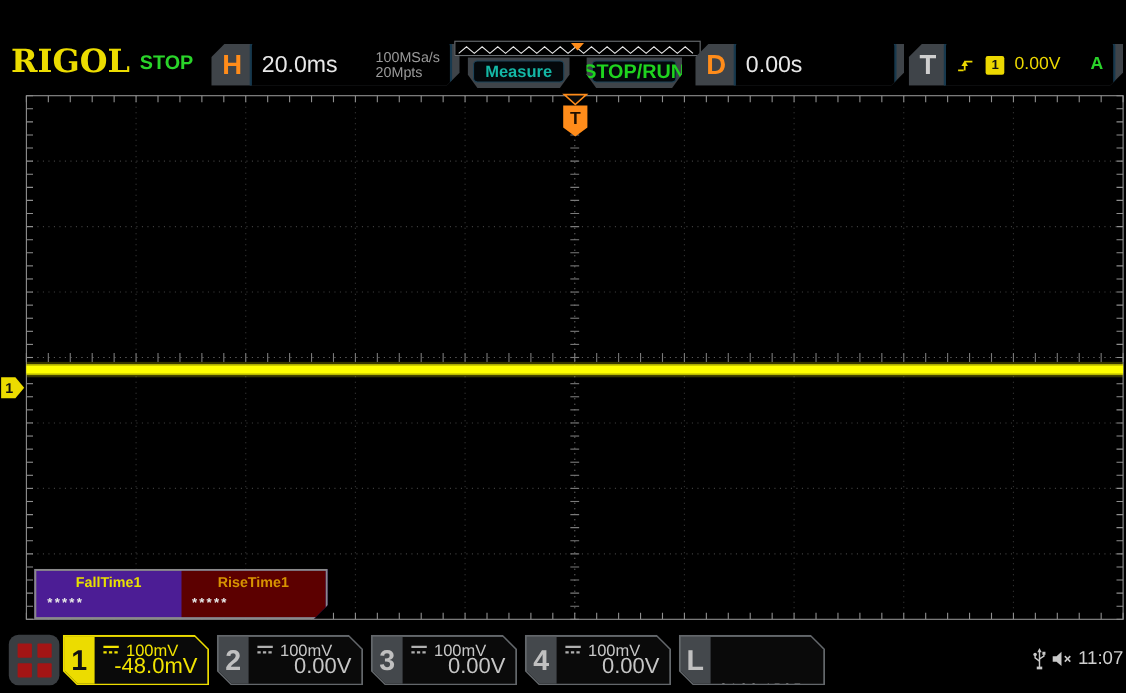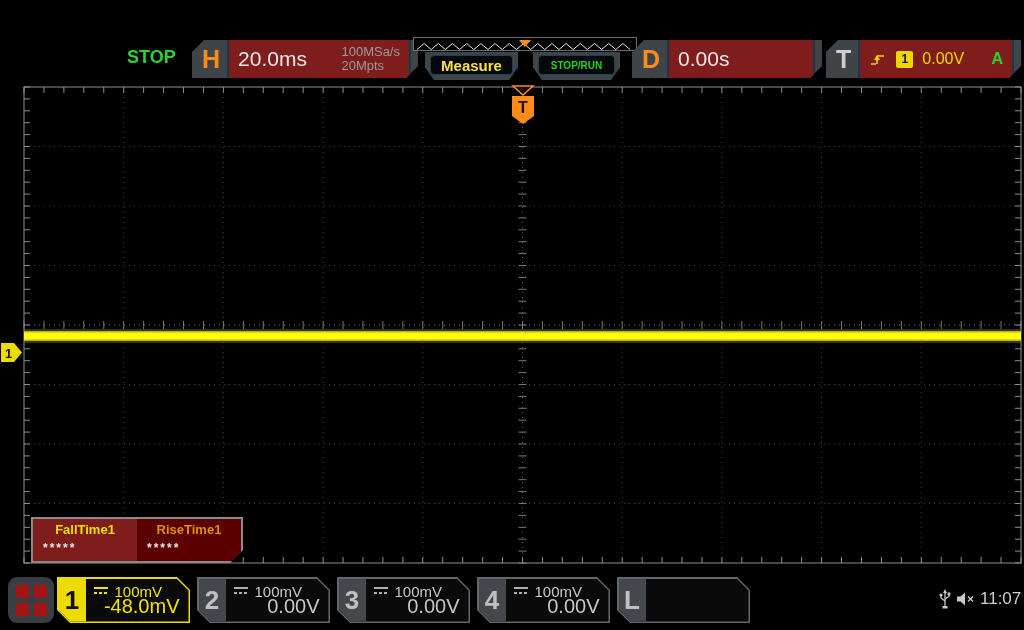--- a/index.html
+++ b/index.html
@@ -14,52 +14,52 @@
   
   #logo { position:absolute; left:10px; top:38px; color:#ecdc00; font-size:29px;
           font-weight:bold; font-family:"DejaVu Serif", serif; letter-spacing:0px; }
   #auto-label { position:absolute; left:127px; top:47px; color:#2ad42a; font-size:18px; font-weight:bold; }
 
   .tb-group { position:absolute; top:40px; height:38px; background:#3f4449; display:flex; align-items:center;
               clip-path:polygon(12px 0, 100% 0, 100% calc(100% - 12px), calc(100% - 12px) 100%, 0 100%, 0 12px); }
   .tb-key { font-size:25px; font-weight:bold; padding:0 7px 0 10px; }
   .tb-key.orange { color:#ff8c1a; }
   .tb-key.gray   { color:#cfcfcf; }
-  .tb-box { flex:1; height:47px; margin-right:7px; background:#7f1d1d; border:2px solid #17394e;
+  .tb-box { flex:1; height:47px; margin-right:7px; background:#000000; border:2px solid #17394e;
             border-radius:6px; display:flex; align-items:center; padding:0 9px; }
   .tb-main { color:#e8e8e8; font-size:21px; }
   .tb-sub  { margin-left:auto; text-align:left; color:#9a9a9a; font-size:13px; line-height:14px; }
 
   #preview-strip { position:absolute; left:413px; top:37px; width:224px; height:14px;
                    background:#000; border:1px solid #6a6e72; }
 
   .tb-button { position:absolute; top:52px; height:28px; background:#3f4449;
                clip-path:polygon(0 0, 100% 0, 100% 55%, calc(100% - 9px) 100%, 9px 100%, 0 55%); }
   .tb-button .btn-inner { position:absolute; left:5px; right:5px; top:3px; bottom:5px; background:#04080b;
                border:1px solid #1c4258; border-radius:4px; display:flex; align-items:center; justify-content:center; }
   #measure-btn  { left:425px; width:93px; }
   #run-btn      { left:533px; width:87px; }
-  #measure-btn .btn-inner span { color:#fde047; font-size:15px; font-weight:bold; }
-  #run-btn .btn-inner span     { color:#1fd41f; font-size:10px; font-weight:bold; }
+  #measure-btn .btn-inner span { color:#14b8a6; font-size:15px; font-weight:bold; }
+  #run-btn .btn-inner span     { color:#1fd41f; font-size:18px; font-weight:bold; }
 
   #h-group { left:192px; width:226px; }
   #d-group { left:632px; width:190px; }
   #t-group { left:826px; width:195px; }
 
   .trig-badge { display:inline-block; width:17px; height:17px; background:#ecd800; color:#111;
                 font-size:12px; font-weight:bold; text-align:center; line-height:17px; border-radius:2px; }
   #t-group .tb-box { gap:9px; }
   #trig-level { color:#ecd800; font-size:16px; }
   #trig-mode  { margin-left:auto; color:#2ad42a; font-size:16px; font-weight:bold; }
 
   
   #graticule { position:absolute; left:0; top:84px; }
 
   
-  #measure-panel { position:absolute; left:31px; top:517px; width:212px; height:46px; background:#7f1d1d;
+  #measure-panel { position:absolute; left:31px; top:517px; width:267px; height:46px; background:#4c1d95;
                    border:2px solid #8a8a8a; display:flex; z-index:5;
                    clip-path:polygon(0 0, 100% 0, 100% calc(100% - 13px), calc(100% - 13px) 100%, 0 100%); }
   .meas-cell { width:50%; height:100%; padding-top:3px; }
   .meas-cell .m-label { text-align:center; font-size:13px; font-weight:bold; }
   .meas-cell .m-value { color:#e8e8e8; font-size:12px; font-weight:bold; letter-spacing:2px; padding:4px 0 0 10px; }
   #meas-fall .m-label { color:#e8e000; }
   #meas-rise { background:#5c0000; }
   #meas-rise .m-label { color:#d89400; }
 
   
@@ -91,20 +91,21 @@
   #usb-icon { position:absolute; left:938px; top:588px; }
   #mute-icon { position:absolute; left:956px; top:591px; }
   #clock { position:absolute; left:980px; top:589px; color:#cfcfcf; font-size:17px; }
 </style>
 </head>
 <body>
 
 <div id="screen">
 
 
+  <div id="logo">RIGOL</div>
   <div id="auto-label">STOP</div>
 
   <div class="tb-group" id="h-group">
     <span class="tb-key orange">H</span>
     <div class="tb-box">
       <span class="tb-main">20.0ms</span>
       <div class="tb-sub">
         <div>100MSa/s</div>
         <div>20Mpts</div>
       </div>

